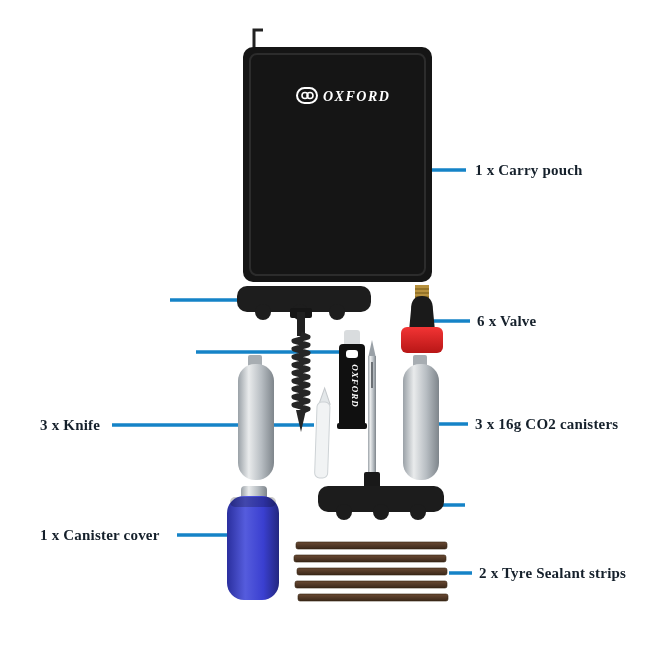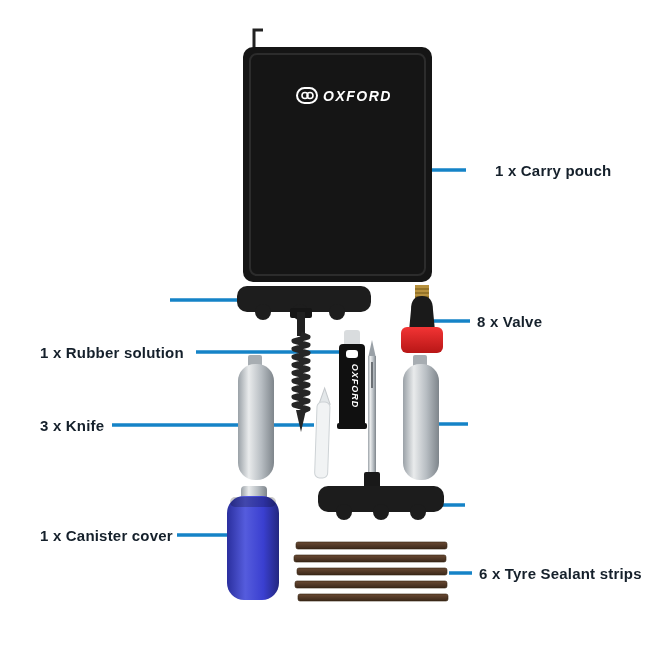--- a/index.html
+++ b/index.html
@@ -1,20 +1,20 @@
 <!DOCTYPE html>
 <html><head>
 <meta charset="utf-8">
 <style>
   html,body{margin:0;padding:0;}
   body{
     width:665px;height:665px;background:#ffffff;position:relative;overflow:hidden;
     font-family:"Liberation Sans", sans-serif;
   }
-  .scene{position:absolute;inset:0;}
+  .scene{position:absolute;inset:0;font-family:Liberation Serif, serif;}
   svg{position:absolute;left:0;top:0;}
   .label{
     position:absolute;transform:translateY(-50%);
     font-size:15px;font-weight:bold;color:#15202b;
     letter-spacing:.2px;white-space:nowrap;
   }
 </style>
 </head>
 <body>
 
@@ -130,20 +130,20 @@
 
     <g stroke="#32210f" stroke-width="0.6">
       <rect x="296" y="542" width="151" height="7" rx="2" fill="url(#brownV)"></rect>
       <rect x="294" y="555" width="152" height="7" rx="2" fill="url(#brownV)"></rect>
       <rect x="297" y="568" width="150" height="7" rx="2" fill="url(#brownV)"></rect>
       <rect x="295" y="581" width="152" height="7" rx="2" fill="url(#brownV)"></rect>
       <rect x="298" y="594" width="150" height="7" rx="2" fill="url(#brownV)"></rect>
     </g>
   </svg>
 
-  <div class="label" style="left:495px;top:170px">1 x Carry pouch</div>
-  <div class="label" style="left:477px;top:321px">8 x Valve</div>
-  <div class="label" style="left:40px;top:352px">1 x Rubber solution</div>
+  <div class="label" style="left:475px;top:170px">1 x Carry pouch</div>
+  <div class="label" style="left:477px;top:321px">6 x Valve</div>
   <div class="label" style="left:40px;top:425px">3 x Knife</div>
+  <div class="label" style="left:475px;top:424px">3 x 16g CO2 canisters</div>
   <div class="label" style="left:40px;top:535px">1 x Canister cover</div>
-  <div class="label" style="left:479px;top:573px">6 x Tyre Sealant strips</div>
+  <div class="label" style="left:479px;top:573px">2 x Tyre Sealant strips</div>
 
 </div>
 
 </body></html>

